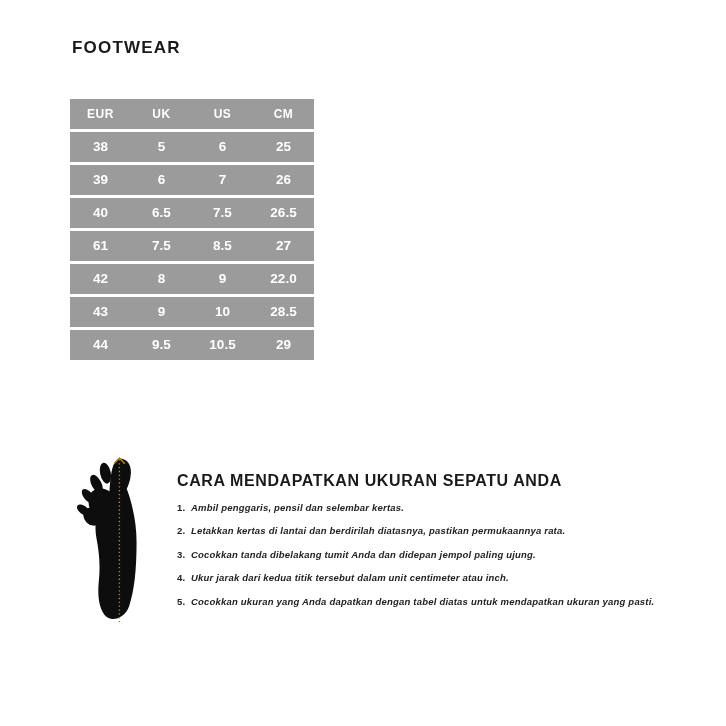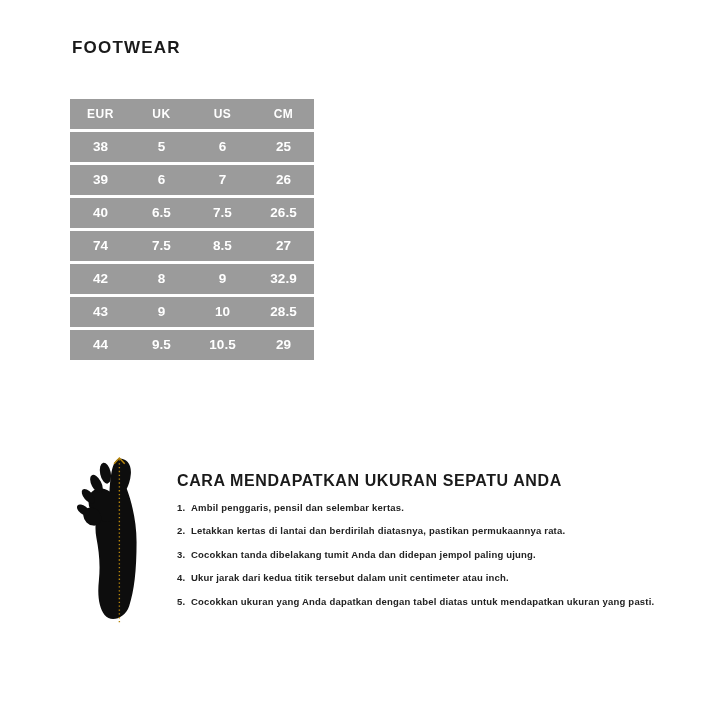--- a/index.html
+++ b/index.html
@@ -73,21 +73,21 @@
     margin-bottom: 13.5px;
     font-size: 9.5px;
     font-weight: bold;
     color: #222222;
     letter-spacing: 0.2px;
     line-height: 1.05;
   }
   .step-number {
     flex: 0 0 14px;
   }
-  .step-text { flex: 1 1 auto; }
+  .step-text { flex: 1 1 auto; font-style: italic; }
 </style>
 </head>
 <body>
 
 <div class="page">
 
   <div class="page-title">FOOTWEAR</div>
 
   <div class="size-table">
 
@@ -109,30 +109,30 @@
         <span>7</span>
         <span>26</span>
       </div>
       <div class="size-row">
         <span>40</span>
         <span>6.5</span>
         <span>7.5</span>
         <span>26.5</span>
       </div>
       <div class="size-row">
-        <span>74</span>
+        <span>61</span>
         <span>7.5</span>
         <span>8.5</span>
         <span>27</span>
       </div>
       <div class="size-row">
         <span>42</span>
         <span>8</span>
         <span>9</span>
-        <span>32.9</span>
+        <span>22.0</span>
       </div>
       <div class="size-row">
         <span>43</span>
         <span>9</span>
         <span>10</span>
         <span>28.5</span>
       </div>
       <div class="size-row">
         <span>44</span>
         <span>9.5</span>

